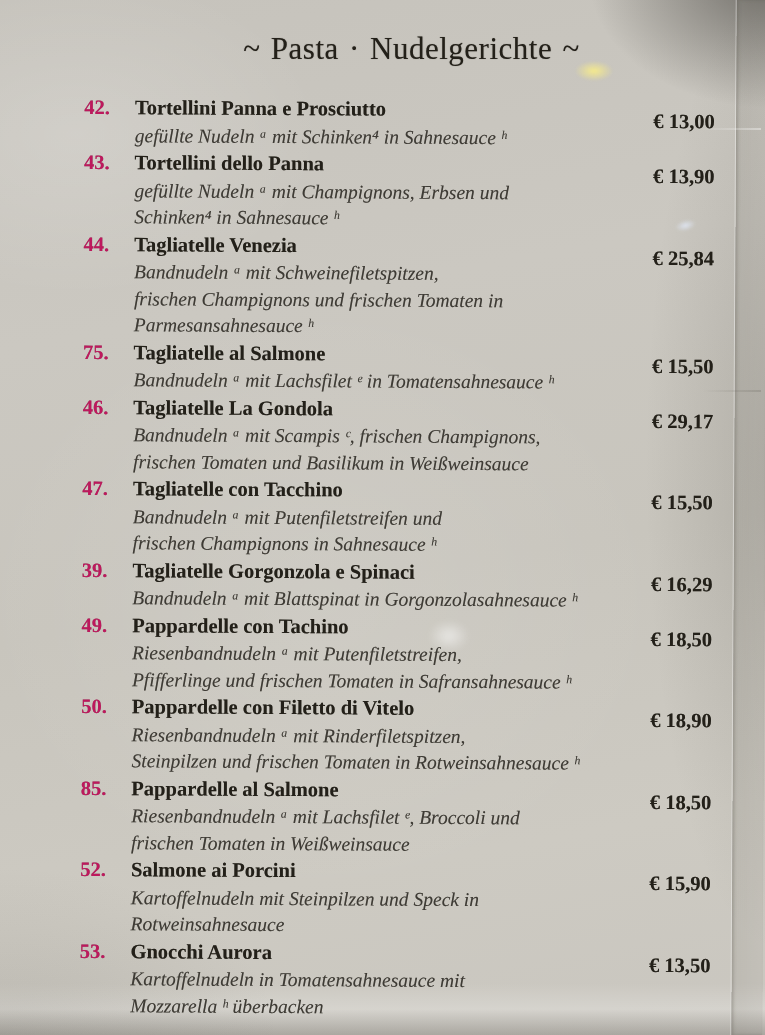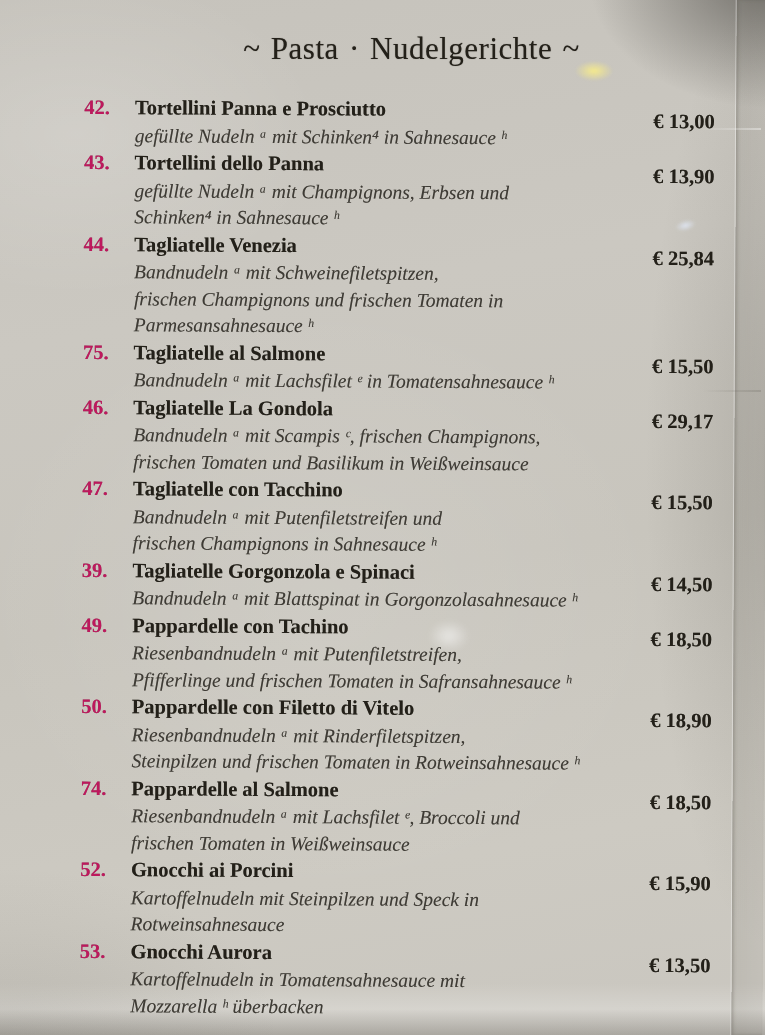--- a/index.html
+++ b/index.html
@@ -141,47 +141,47 @@
 
   <div class="item">
     <div class="item-head"><span class="item-num">47.</span><span class="item-name">Tagliatelle con Tacchino</span></div>
     <span class="item-price">€ 15,50</span>
     <div class="desc-line">Bandnudeln ᵃ mit Putenfiletstreifen und</div>
     <div class="desc-line">frischen Champignons in Sahnesauce ʰ</div>
   </div>
 
   <div class="item">
     <div class="item-head"><span class="item-num">39.</span><span class="item-name">Tagliatelle Gorgonzola e Spinaci</span></div>
-    <span class="item-price">€ 14,50</span>
+    <span class="item-price">€ 16,29</span>
     <div class="desc-line">Bandnudeln ᵃ mit Blattspinat in Gorgonzolasahnesauce ʰ</div>
   </div>
 
   <div class="item">
     <div class="item-head"><span class="item-num">49.</span><span class="item-name">Pappardelle con Tachino</span></div>
     <span class="item-price">€ 18,50</span>
     <div class="desc-line">Riesenbandnudeln ᵃ mit Putenfiletstreifen,</div>
     <div class="desc-line">Pfifferlinge und frischen Tomaten in Safransahnesauce ʰ</div>
   </div>
 
   <div class="item">
     <div class="item-head"><span class="item-num">50.</span><span class="item-name">Pappardelle con Filetto di Vitelo</span></div>
     <span class="item-price">€ 18,90</span>
     <div class="desc-line">Riesenbandnudeln ᵃ mit Rinderfiletspitzen,</div>
     <div class="desc-line">Steinpilzen und frischen Tomaten in Rotweinsahnesauce ʰ</div>
   </div>
 
   <div class="item">
-    <div class="item-head"><span class="item-num">74.</span><span class="item-name">Pappardelle al Salmone</span></div>
+    <div class="item-head"><span class="item-num">85.</span><span class="item-name">Pappardelle al Salmone</span></div>
     <span class="item-price">€ 18,50</span>
     <div class="desc-line">Riesenbandnudeln ᵃ mit Lachsfilet ᵉ, Broccoli und</div>
     <div class="desc-line">frischen Tomaten in Weißweinsauce</div>
   </div>
 
   <div class="item">
-    <div class="item-head"><span class="item-num">52.</span><span class="item-name">Gnocchi ai Porcini</span></div>
+    <div class="item-head"><span class="item-num">52.</span><span class="item-name">Salmone ai Porcini</span></div>
     <span class="item-price">€ 15,90</span>
     <div class="desc-line">Kartoffelnudeln mit Steinpilzen und Speck in</div>
     <div class="desc-line">Rotweinsahnesauce</div>
   </div>
 
   <div class="item">
     <div class="item-head"><span class="item-num">53.</span><span class="item-name">Gnocchi Aurora</span></div>
     <span class="item-price">€ 13,50</span>
     <div class="desc-line">Kartoffelnudeln in Tomatensahnesauce mit</div>
     <div class="desc-line">Mozzarella ʰ überbacken</div>

